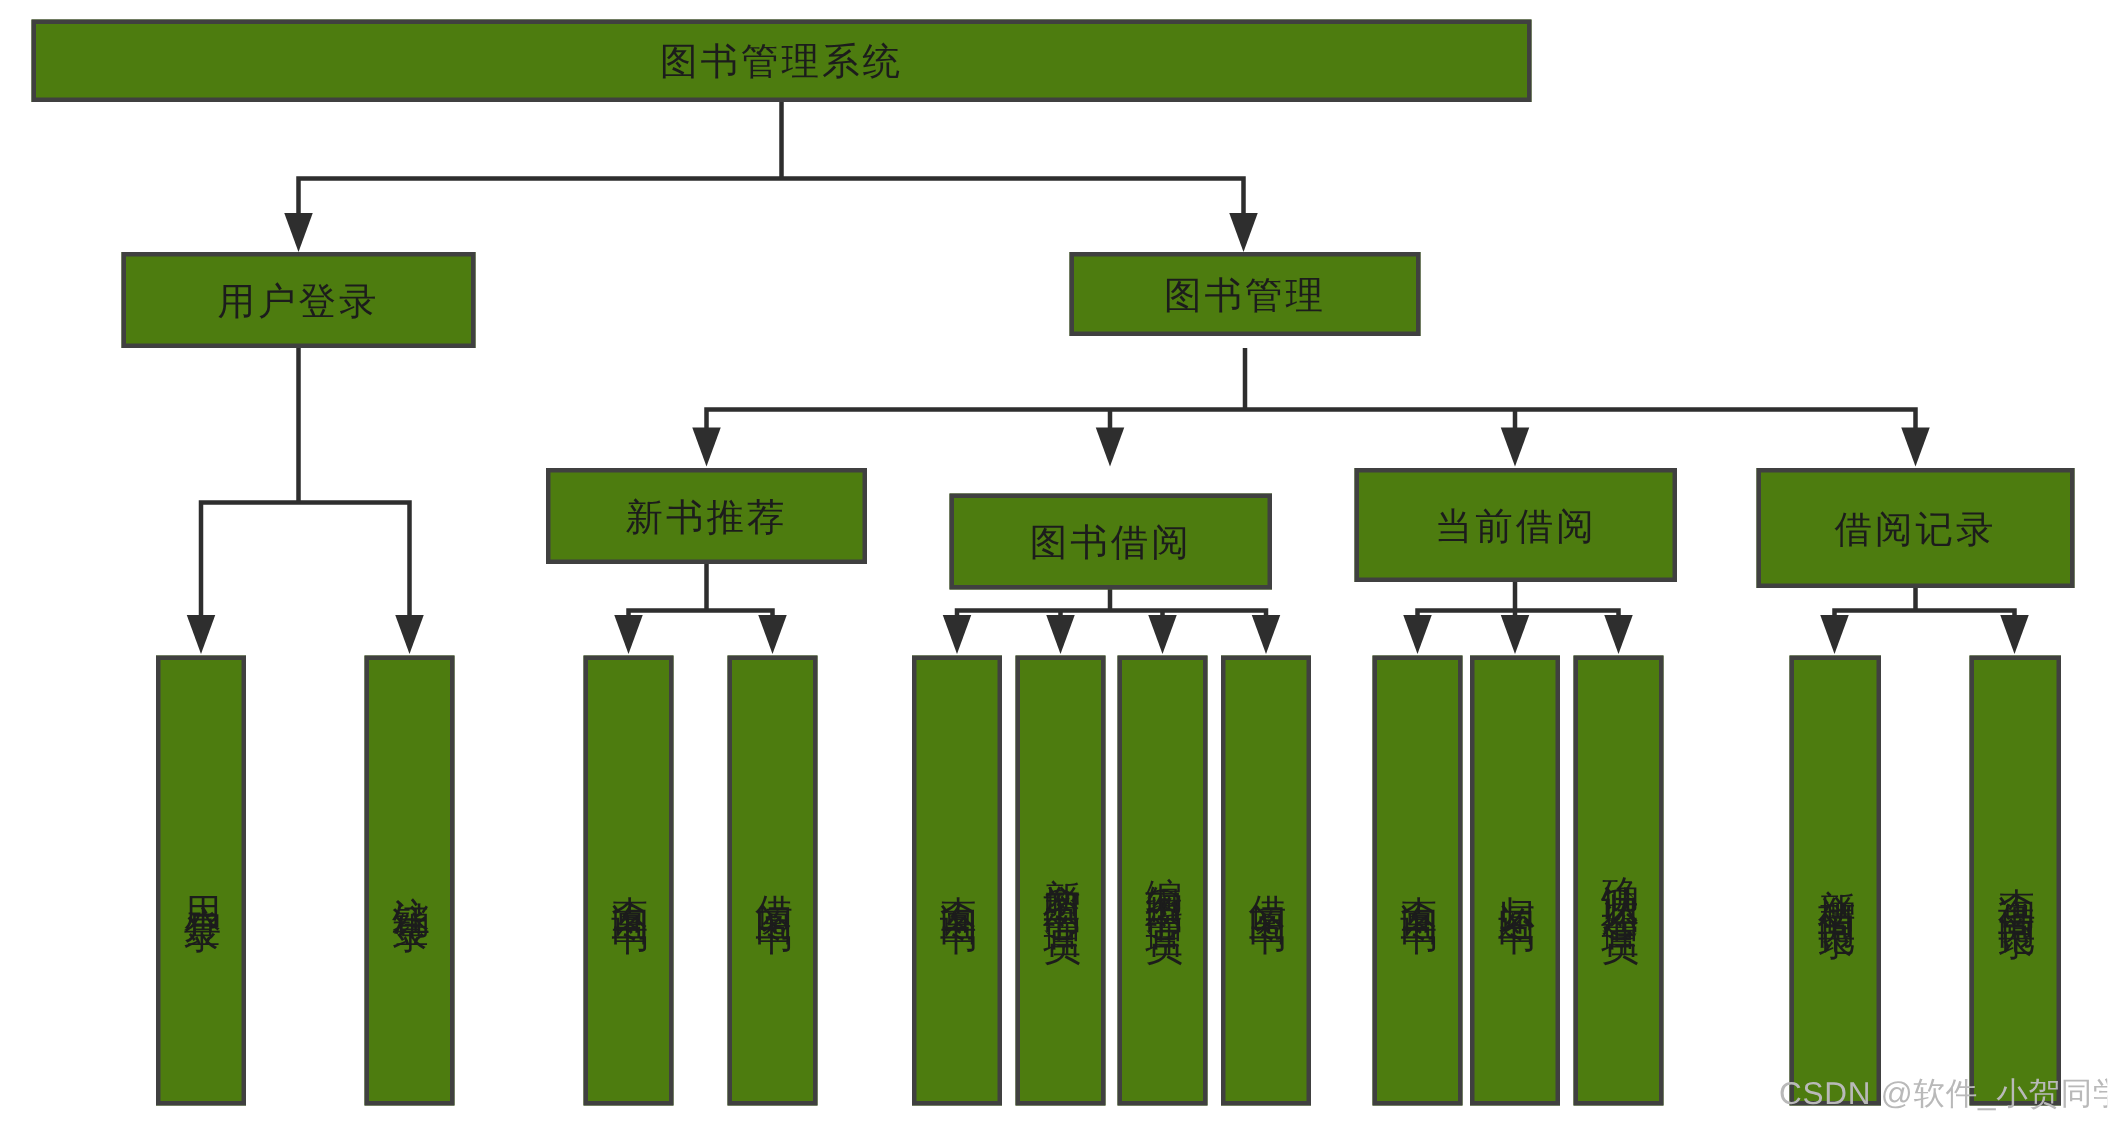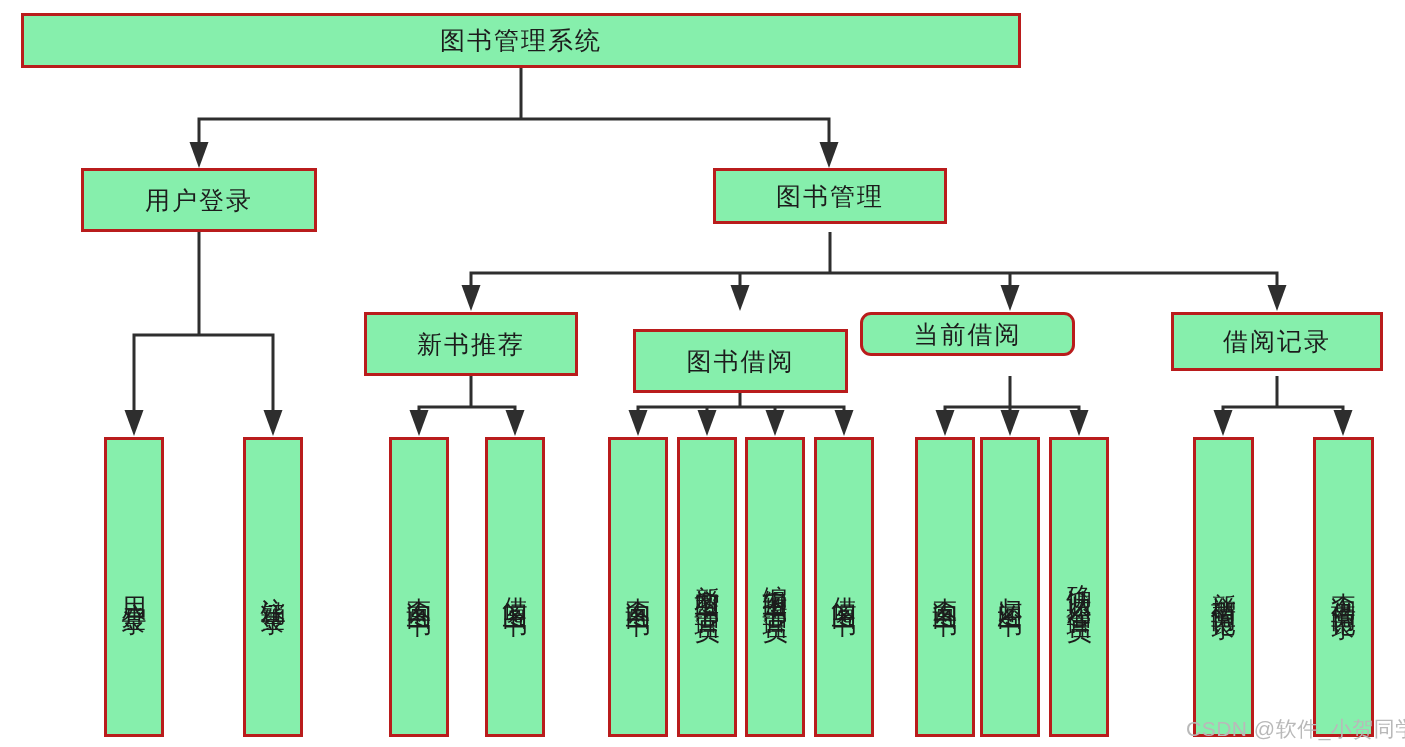--- a/index.html
+++ b/index.html
@@ -2,22 +2,22 @@
 <html><head>
 <meta charset="utf-8">
 <style>
   html,body{margin:0;padding:0;background:#ffffff;}
   .stage{
     position:relative;width:1405px;height:747px;background:#ffffff;
     font-family:"Liberation Sans","DejaVu Sans",sans-serif;overflow:hidden;
   }
   .connectors{position:absolute;left:0;top:0;width:1405px;height:747px;}
   .node{
-    position:absolute;box-sizing:border-box;background:#86efac;
-    border:3px solid #b91c1c;display:flex;align-items:center;justify-content:center;
+    position:absolute;box-sizing:border-box;background:#4d7c0f;
+    border:3px solid #404040;display:flex;align-items:center;justify-content:center;
     z-index:2;
   }
   .node .lbl{
     font-size:25px;color:#1c1c1c;letter-spacing:2px;white-space:nowrap;
   }
   .leaf .lbl{
     writing-mode:vertical-rl;text-orientation:mixed;
     font-size:25px;letter-spacing:5px;line-height:1;
   }
   .watermark{
@@ -109,24 +109,24 @@
   <div class="node" style="left:713px;top:168px;width:234px;height:56px;">
     <span class="lbl">图书管理</span>
   </div>
 
   <div class="node" style="left:364px;top:312px;width:214px;height:64px;">
     <span class="lbl">新书推荐</span>
   </div>
   <div class="node" style="left:633px;top:312px;width:215px;height:64px;margin-top:17px;">
     <span class="lbl">图书借阅</span>
   </div>
-  <div class="node" style="left:860px;top:312px;width:215px;height:44px;border-radius:11px;">
+  <div class="node" style="left:903px;top:312px;width:215px;height:76px;">
     <span class="lbl">当前借阅</span>
   </div>
-  <div class="node" style="left:1171px;top:312px;width:212px;height:59px;">
+  <div class="node" style="left:1171px;top:312px;width:212px;height:80px;">
     <span class="lbl">借阅记录</span>
   </div>
 
   <div class="node leaf" style="left:104px;top:437px;width:60px;height:300px;">
     <span class="lbl">用户登录</span>
   </div>
   <div class="node leaf" style="left:243px;top:437px;width:60px;height:300px;">
     <span class="lbl">注销登录</span>
   </div>
 

